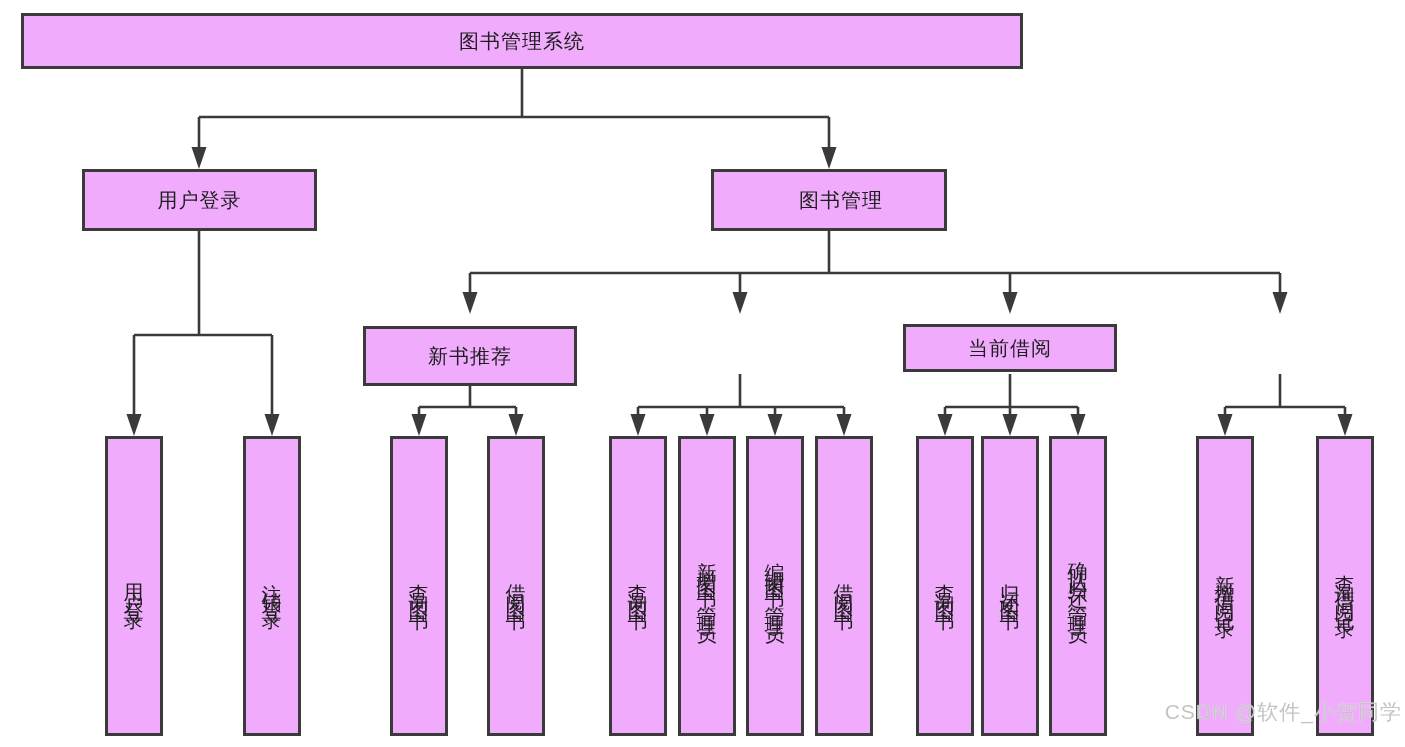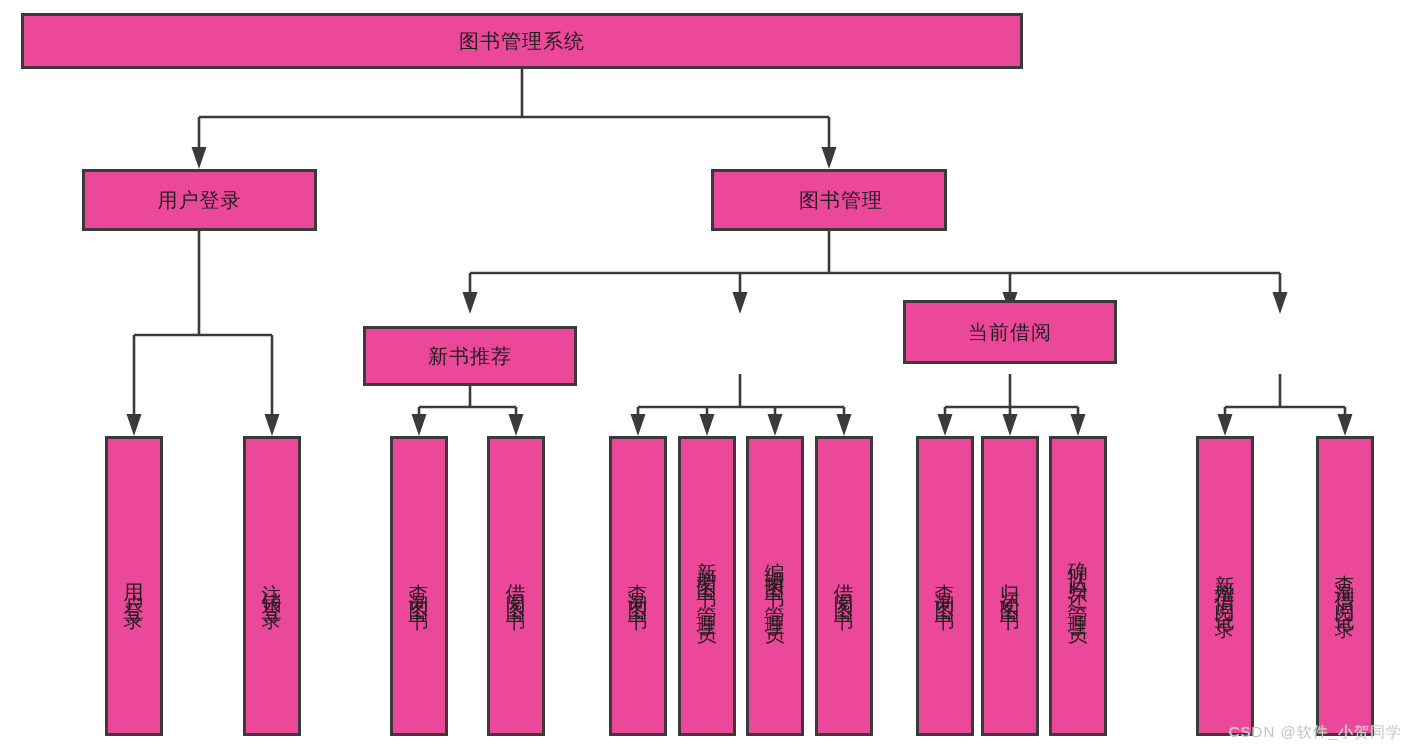--- a/index.html
+++ b/index.html
@@ -8,31 +8,31 @@
   html,body{margin:0;padding:0;background:#fff;}
   .canvas{
     position:relative; width:1405px; height:747px; background:var(--bg);
     font-family:"Liberation Sans","DejaVu Sans",sans-serif; color:var(--ink);
     overflow:hidden;
   }
   .connectors{position:absolute;left:0;top:0;width:1405px;height:747px;}
   .connectors polyline, .connectors line{stroke:var(--line);stroke-width:2.6;fill:none;}
   .connectors polygon{fill:var(--line);stroke:none;}
   .box{
-    position:absolute; background:#ec4899; border:3px solid var(--line);
+    position:absolute; background:#f0abfc; border:3px solid var(--line);
     box-sizing:border-box; display:flex; align-items:center; justify-content:center;
     font-size:20px; color:var(--ink); letter-spacing:1px;text-align:center;
   }
   .leaf{top:436px; width:58px; height:300px;}
   .vlabel{
     writing-mode:vertical-rl; text-orientation:mixed;
     letter-spacing:9px; font-size:20px; line-height:1;
   }
   .watermark{
-    position:absolute; right:3px; bottom:5px; font-size:15px;
+    position:absolute; right:3px; bottom:21px; font-size:21px;
     color:var(--watermark); letter-spacing:1px; z-index:5;
     text-shadow:0 0 1px #ffffff;
     margin-left:12px;
   }
 </style>
 </head>
 <body>
 
 <div class="canvas">
 
@@ -105,21 +105,21 @@
   <div class="box" style="left:82px;top:169px;width:235px;height:62px;">
     <span>用户登录</span>
   </div>
   <div class="box" style="left:711px;top:169px;width:236px;height:62px;padding-left:24px;">
     <span>图书管理</span>
   </div>
 
   <div class="box" style="left:363px;top:314px;width:214px;height:60px;margin-top:12px;">
     <span>新书推荐</span>
   </div>
-  <div class="box" style="left:903px;top:300px;width:214px;height:64px;">
+  <div class="box" style="left:903px;top:324px;width:214px;height:48px;">
     <span>当前借阅</span>
   </div>
 
   <div class="box leaf" style="left:105px;">
     <span class="vlabel">用户登录</span>
   </div>
   <div class="box leaf" style="left:243px;">
     <span class="vlabel">注销登录</span>
   </div>
 

